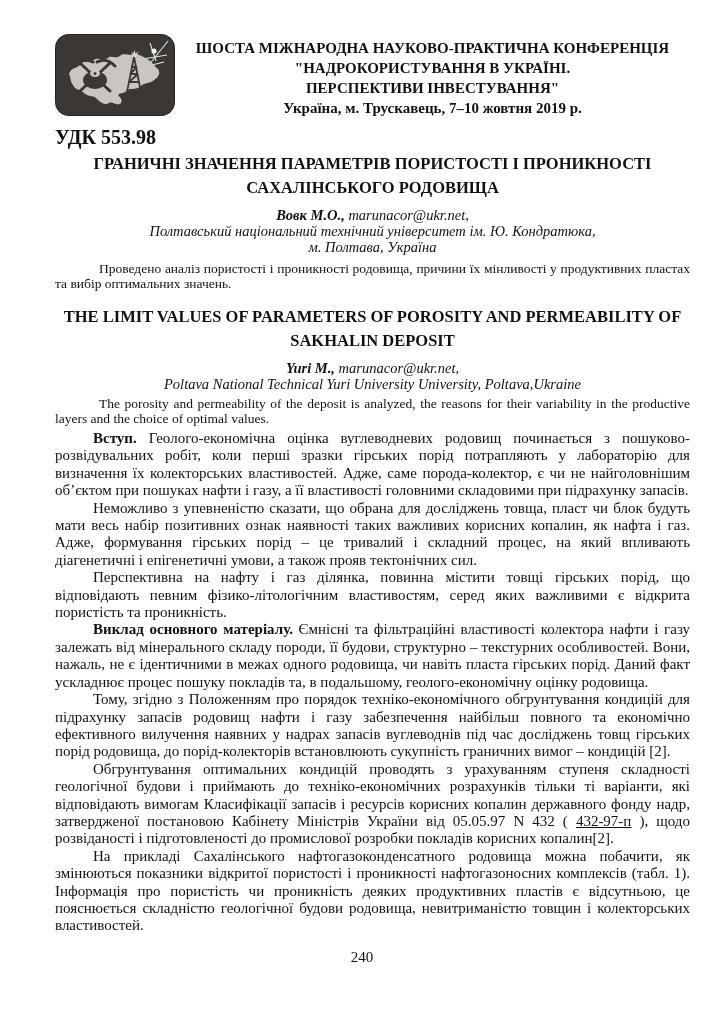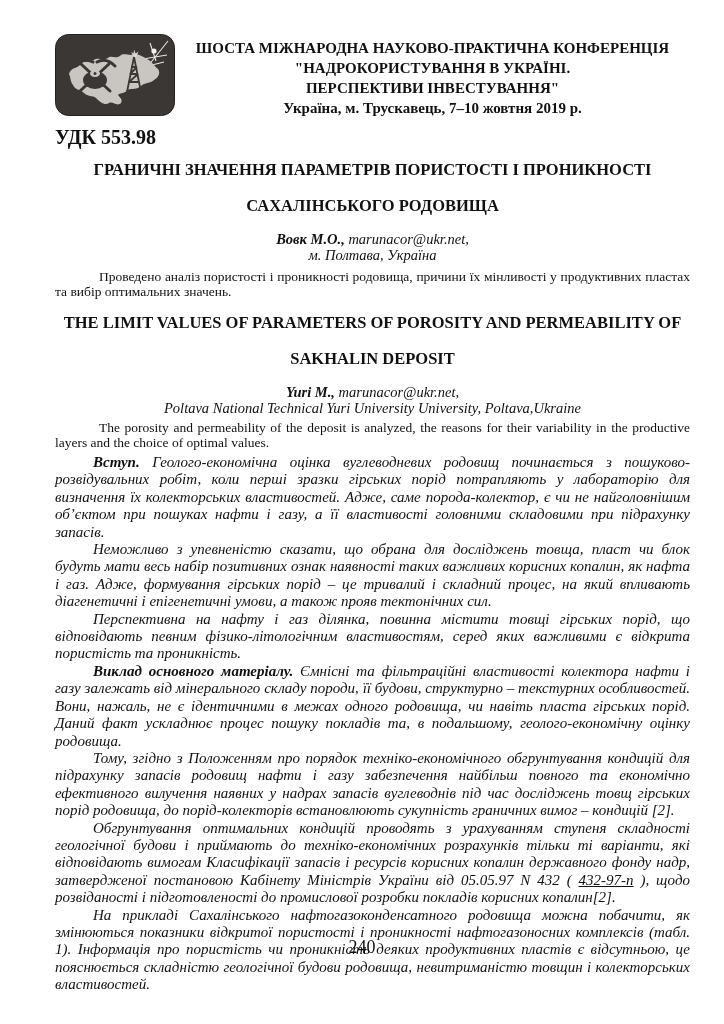--- a/index.html
+++ b/index.html
@@ -18,46 +18,46 @@
   .logo { width:120px; height:84px; flex:0 0 auto; }
   .conf-title {
     flex:1; text-align:center; font-weight:700;
     font-size:15px; line-height:20px; padding-top:4px;
   }
 
   .udc { margin-top:10px; font-weight:700; font-size:20px; line-height:19px; }
 
   .title-ua, .title-en {
     text-align:center; font-weight:700;
-    font-size:16.5px; line-height:36px;
+    font-size:16.5px; line-height:24px;
   }
   .title-ua { margin-top:5px; }
-  .title-en { margin-top:6px; }
+  .title-en { margin-top:14px; }
 
   .byline { text-align:center; font-style:italic; font-size:14.5px; line-height:16px; }
   .byline-first { margin-top:7px; }
   .byline .author-name { font-weight:700;margin-top:8px; }
 
   .abstract {
     margin-top:6px; font-size:13.5px; line-height:15px;
     text-align:justify; text-indent:44px;
   }
   .abstract-en { margin-top:4px; }
 
-  .body-text { margin-top:4px;font-style:italic; }
+  .body-text { margin-top:4px; }
   .body-text p {
     font-size:15px; line-height:17.4px;
     text-align:justify; text-indent:38px;
   }
   .lead { font-weight:700; }
   .doc-link { color:inherit; text-decoration:underline; cursor:pointer; }
 
   .page-number {
-    position:absolute; left:0; right:0; bottom:66px;
-    text-align:center; font-size:18px;
+    position:absolute; left:0; right:0; bottom:58px;
+    text-align:center; font-size:15px;
   }
 </style>
 </head>
 <body>
 
 <div class="page">
 
   <header class="conf-header">
     <div class="logo">
       <svg viewBox="0 0 120 84" width="120" height="84" aria-hidden="true">
@@ -94,20 +94,21 @@
       <div>Україна, м. Трускавець, 7–10 жовтня 2019 р.</div>
     </div>
   </header>
 
   <div class="udc">УДК 553.98</div>
 
   <h1 class="title-ua">ГРАНИЧНІ ЗНАЧЕННЯ ПАРАМЕТРІВ ПОРИСТОСТІ І ПРОНИКНОСТІ САХАЛІНСЬКОГО РОДОВИЩА</h1>
 
   <div class="byline byline-first"><span class="author-name">Вовк М.О.,</span>
     <span>marunacor@ukr.net,</span></div>
+  <div class="byline">Полтавський національний технічний університет ім. Ю. Кондратюка,</div>
   <div class="byline">м. Полтава, Україна</div>
 
   <div class="abstract">Проведено аналіз пористості і проникності родовища, причини їх мінливості у продуктивних пластах та вибір оптимальних значень.</div>
 
   <h2 class="title-en">THE LIMIT VALUES OF PARAMETERS OF POROSITY AND PERMEABILITY OF SAKHALIN DEPOSIT</h2>
 
   <div class="byline byline-first"><span class="author-name">Yuri M.,</span>
     <span>marunacor@ukr.net,</span></div>
   <div class="byline">Poltava National Technical Yuri University University, Poltava,Ukraine</div>
 

